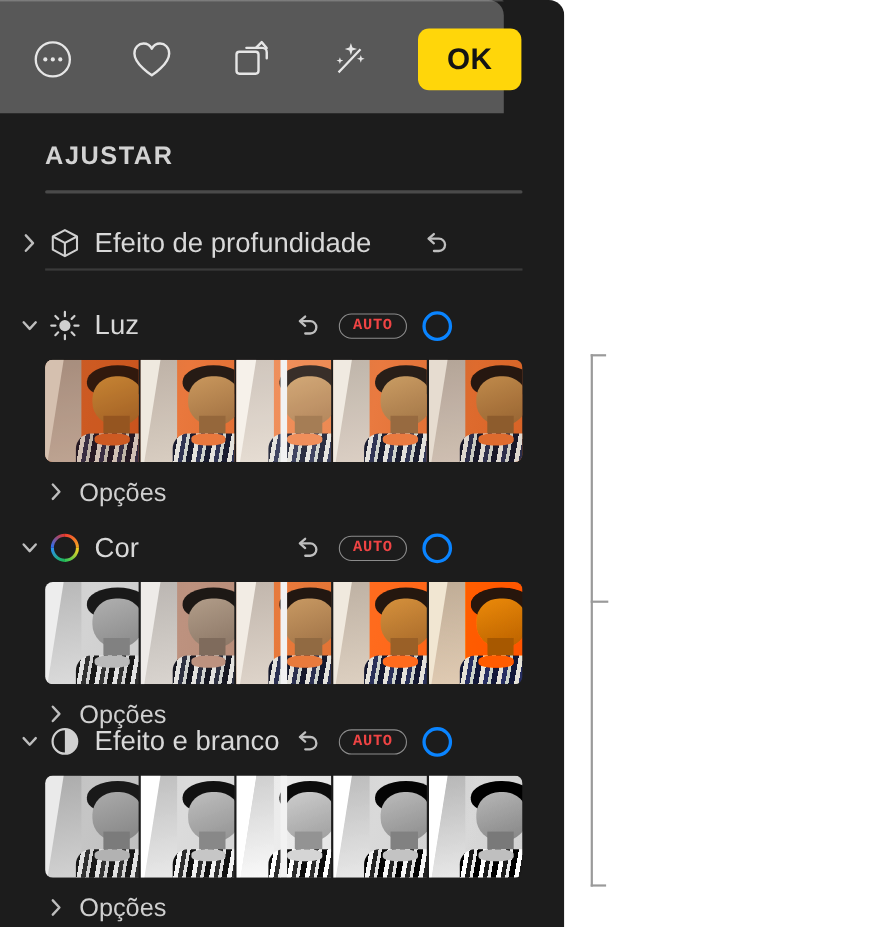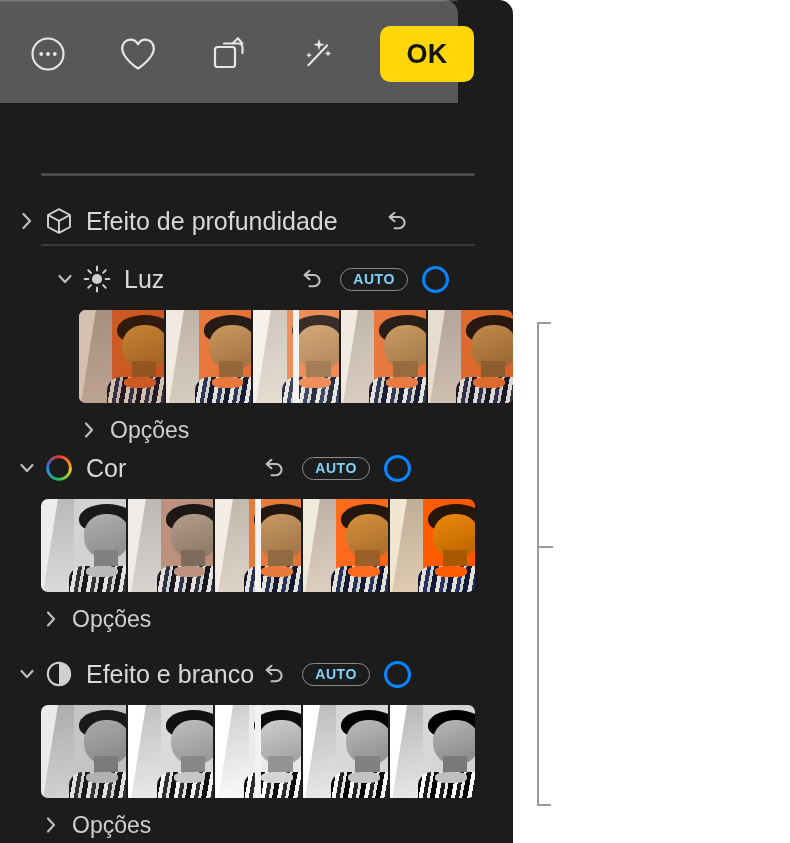--- a/index.html
+++ b/index.html
@@ -110,22 +110,22 @@
     top: 70px;
     width: 434px;
     height: 3px;
     background: #4a4a4a;
     border-radius: 2px;
   }
 
   
   .adj-group { position: absolute; left: 0; width: 441px; }
   #group-depth { top: 95px; }
-  #group-luz   { top: 153px; padding-left: 38px; }
-  #group-cor   { top: 342px; }
+  #group-luz   { top: 170px; }
+  #group-cor   { top: 372px; }
   #group-pb    { top: 548px; }
 
   .adj-header {
     position: relative;
     height: 46px;
     display: flex;
     align-items: center;
     padding-left: 14px;
     box-sizing: border-box;
   }
@@ -162,27 +162,28 @@
     gap: 14px;
   }
   .reset-btn {
     width: 30px; height: 30px;
     display: flex; align-items: center; justify-content: center;
     flex: none;
   }
   .auto-pill {
     border: 1.6px solid #8c8c8c;
     border-radius: 12px;
-    color: #7dd3fc;
+    color: #ef4444;
     font-size: 14px;
     font-weight: 600;
     letter-spacing: 0.6px;
     padding: 3px 12px 4px 12px;
     line-height: 1;
     white-space: nowrap;
+    font-family: Liberation Mono, monospace;
   }
   .level-ring {
     width: 27px;
     height: 27px;
     border-radius: 50%;
     border: 3px solid #0a84ff;
     box-sizing: border-box;
     flex: none;
   }
   .row-divider {
@@ -369,20 +370,21 @@
           </svg>
         </span>
       </div>
 
       <button id="ok-button">OK</button>
     </div>
   </div>
 
   <div id="panel-body">
 
+    <div id="section-title">AJUSTAR</div>
     <div id="title-divider"></div>
 
     <div class="adj-group" id="group-depth">
       <div class="adj-header">
         <span class="twisty">
           <svg width="16" height="22" viewBox="0 0 16 22">
             <path d="M4.5 4 L11 11 L4.5 18" fill="none" stroke="#bdbdbd" stroke-width="2.2" stroke-linecap="round" stroke-linejoin="round"></path>
           </svg>
         </span>
         <span class="row-icon">

